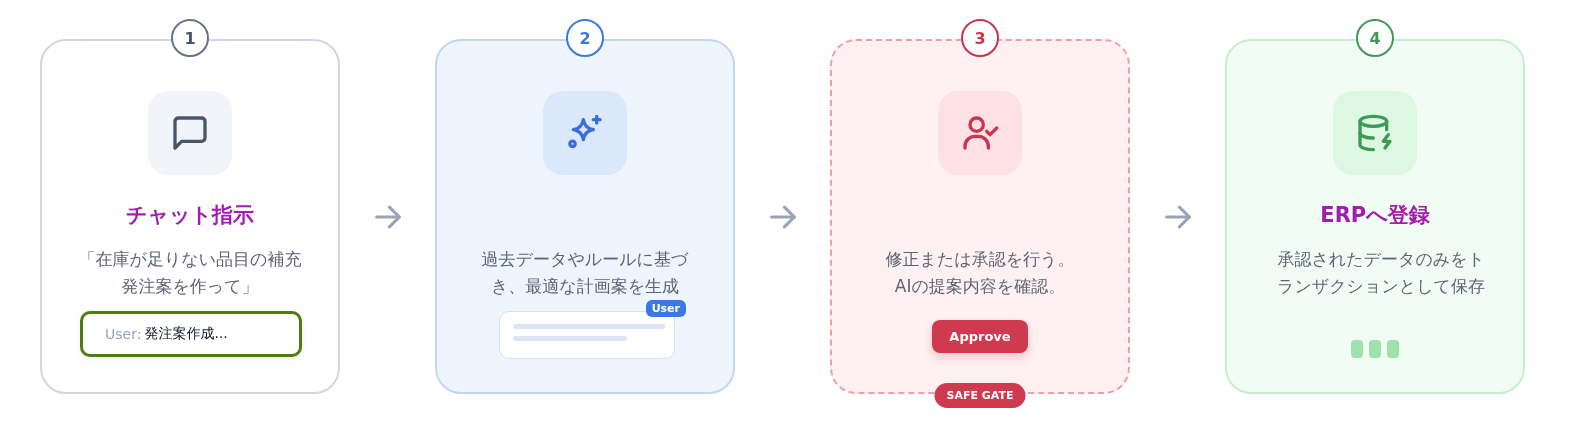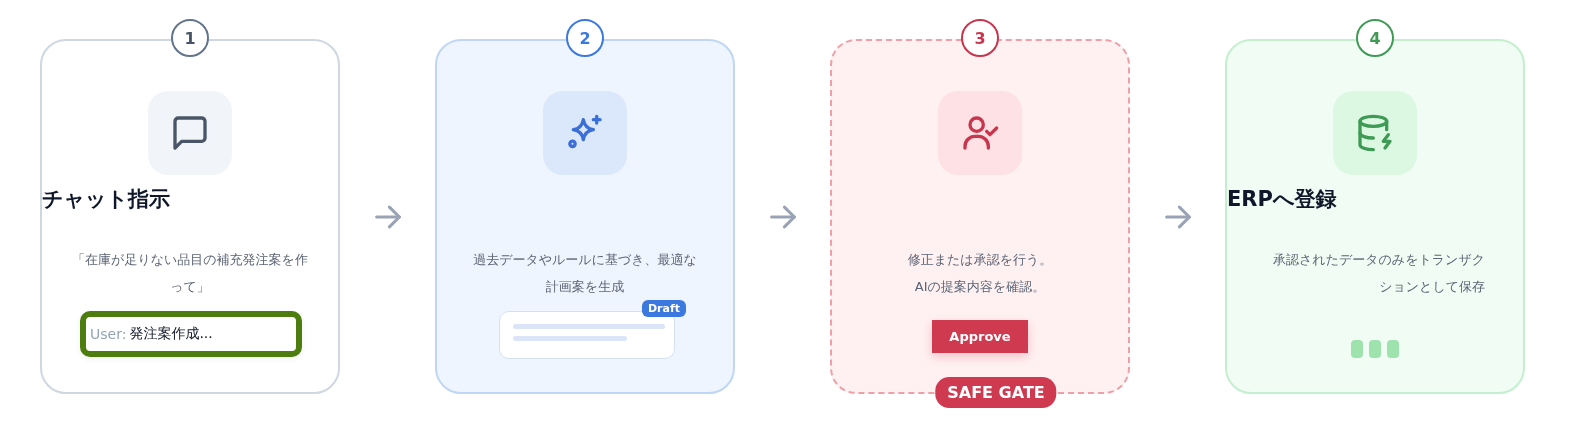--- a/index.html
+++ b/index.html
@@ -32,63 +32,63 @@
     width: 84px; height: 84px; border-radius: 20px;
     display: flex; align-items: center; justify-content: center;
   }
   .c1 .icon-box { background: #f1f5f9; }
   .c2 .icon-box { background: #dbe7fb; }
   .c3 .icon-box { background: #fde1e4; }
   .c4 .icon-box { background: #dcf8e3; }
   .icon-box svg { width: 40px; height: 40px; }
 
   .title {
-    position: absolute; left: 0; right: 0; top: 144px; text-align: left;
-    font-size: 21px; font-weight: bold; color: #0f172a;
+    position: absolute; left: 0; right: 0; top: 160px; text-align: center;
+    font-size: 21px; font-weight: bold; color: #a21caf;
   }
   .desc {
     position: absolute; left: 30px; right: 30px; top: 205px; text-align: center;
-    font-size: 13px; line-height: 27px; color: #5b6474;
+    font-size: 17px; line-height: 27px; color: #5b6474;
   }
   .c4 .desc { left: 38px; right: 38px; text-align: right; }
 
   .chat-box {
     position: absolute; left: 38px; top: 270px; width: 222px; height: 46px;
-    background: #ffffff; border: 6px solid #4d7c0f; border-radius: 10px;
+    background: #ffffff; border: 3px solid #4d7c0f; border-radius: 10px;
     box-shadow: 0 2px 6px rgba(15,23,42,0.06);
-    display: flex; align-items: center; padding-left: 4px;
+    display: flex; align-items: center; padding-left: 22px;
     font-size: 14px; color: #111827;
   }
   .chat-box .who { color: #94a3b8; margin-right: 3px; }
 
   .draft-box {
     position: absolute; left: 62px; top: 270px; width: 176px; height: 48px;
     background: #ffffff; border: 1px solid #d5e1f3; border-radius: 10px;
   }
   .draft-box .line { position: absolute; left: 13px; height: 5px; border-radius: 3px; background: #dbe5f7; }
   .draft-box .l1 { top: 12px; width: 152px; }
   .draft-box .l2 { top: 24px; width: 114px; }
   .draft-badge {
     position: absolute; right: -12px; top: -12px;
     background: #3b78e0; color: #ffffff; font-size: 11px; font-weight: bold;
     padding: 2px 6px; border-radius: 6px 6px 6px 6px;
   }
 
   .approve-btn {
     position: absolute; left: 50%; top: 279px; transform: translateX(-50%);
-    width: 96px; height: 33px; border-radius: 0; border: none;
+    width: 96px; height: 33px; border-radius: 8px; border: none;
     background: #cf3a50; color: #ffffff; font-weight: bold; font-size: 13px;
     font-family: "DejaVu Sans", "Liberation Sans", sans-serif;
     box-shadow: 0 4px 10px rgba(207,58,80,0.25);
     display: flex; align-items: center; justify-content: center;
   }
   .safe-gate {
     position: absolute; left: 50%; bottom: -16px; transform: translateX(-50%);
-    background: #cf3a50; color: #ffffff; font-weight: bold; font-size: 16px;
-    padding: 6px 12px; border-radius: 14px; white-space: nowrap; margin-left: 16px;
+    background: #cf3a50; color: #ffffff; font-weight: bold; font-size: 11px;
+    padding: 6px 12px; border-radius: 14px; white-space: nowrap;
   }
 
   .dots { position: absolute; left: 50%; top: 299px; transform: translateX(-50%); display: flex; gap: 6px; }
   .dots span { width: 12px; height: 18px; border-radius: 4px; background: #9ee3ae; display: block; }
 
   .arrow { position: absolute; top: 200px; width: 34px; height: 34px; }
   .arrow svg { width: 34px; height: 34px; }
 </style>
 </head>
 <body>
@@ -124,21 +124,21 @@
         <path d="M11 4c.6 3.6 2.4 5.4 6 6-3.6.6-5.4 2.4-6 6-.6-3.6-2.4-5.4-6-6 3.6-.6 5.4-2.4 6-6z"></path>
         <path d="M19 2v4"></path>
           <path d="M17 4h4"></path>
         <circle cx="4.5" cy="18.5" r="1.6"></circle>
       </svg>
     </div>
     <div class="desc">過去データやルールに基づき、最適な計画案を生成</div>
     <div class="draft-box">
       <div class="line l1"></div>
       <div class="line l2"></div>
-      <div class="draft-badge">Draft</div>
+      <div class="draft-badge">User</div>
     </div>
   </div>
 
   <div class="arrow" style="left:766px;">
     <svg viewBox="0 0 24 24" fill="none" stroke="#9aa3b5" stroke-width="2.2" stroke-linecap="round" stroke-linejoin="round">
       <path d="M4 12h16"></path>
         <path d="M13 5l7 7-7 7"></path>
     </svg>
   </div>
 

